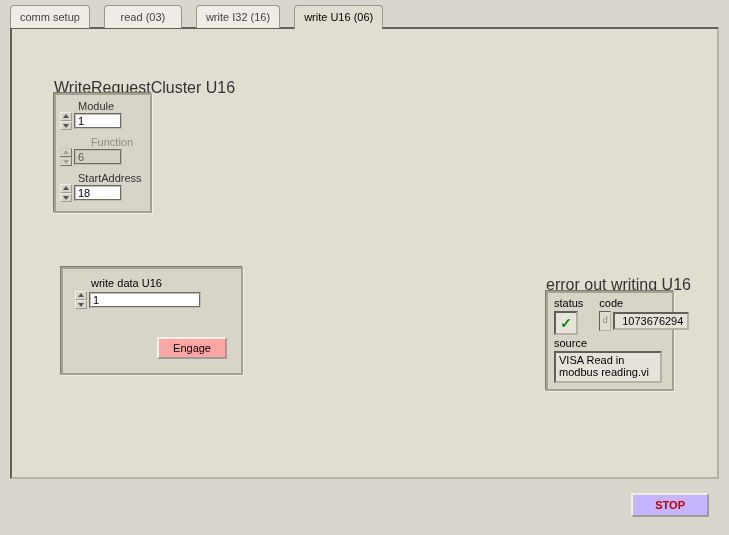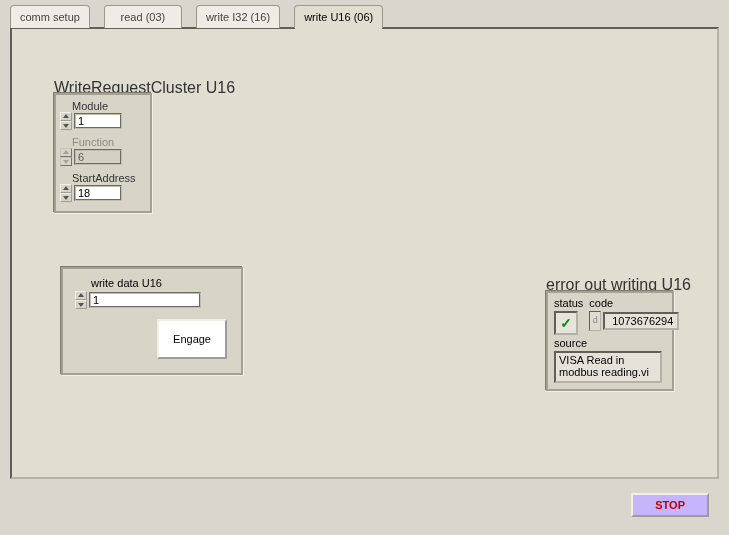--- a/index.html
+++ b/index.html
@@ -73,24 +73,24 @@
     background: #d7d4c8;
     box-sizing: border-box;
   }
 
   
   .num-control {
     margin: 2px 0 6px 0;
   }
   .num-label {
     font-size: 11px;
-    margin-left: 12px;
+    margin-left: 18px;
     color: #333;
   }
-  .num-label.disabled { color: #8d8b82; }
+  .num-label.disabled { color: #8d8b82; text-align: center; }
   .num-row {
     display: flex;
     align-items: center;
     gap: 2px;
   }
   .spinner {
     width: 12px;
     height: 18px;
     display: flex;
     flex-direction: column;
@@ -132,34 +132,34 @@
   .num-field.readonly {
     background: #d3d0c4;
     color: #5c5b54;
   }
 
   
   .engage-btn {
     position: absolute;
     right: 14px;
     bottom: 14px;
-    padding: 12px 14px;
-    background: #ffffff;
+    padding: 3px 14px;
+    background: #fca5a5;
     border: 2px outset #f1efe7;
     font-family: inherit;
     font-size: 11px;
     cursor: pointer;
     text-align: center;
   }
 
   
   .err-row1 {
     display: flex;
     align-items: flex-start;
-    gap: 6px;
+    gap: 16px;
     padding: 4px 6px 2px 6px;
   }
   .err-col { display:flex; flex-direction:column; }
   .err-lbl { font-size: 11px; margin-bottom: 2px; }
   .status-box {
     width: 20px;
     height: 20px;
     background: #e7e5db;
     border: 2px inset #b5b2a5;
     display: flex;

